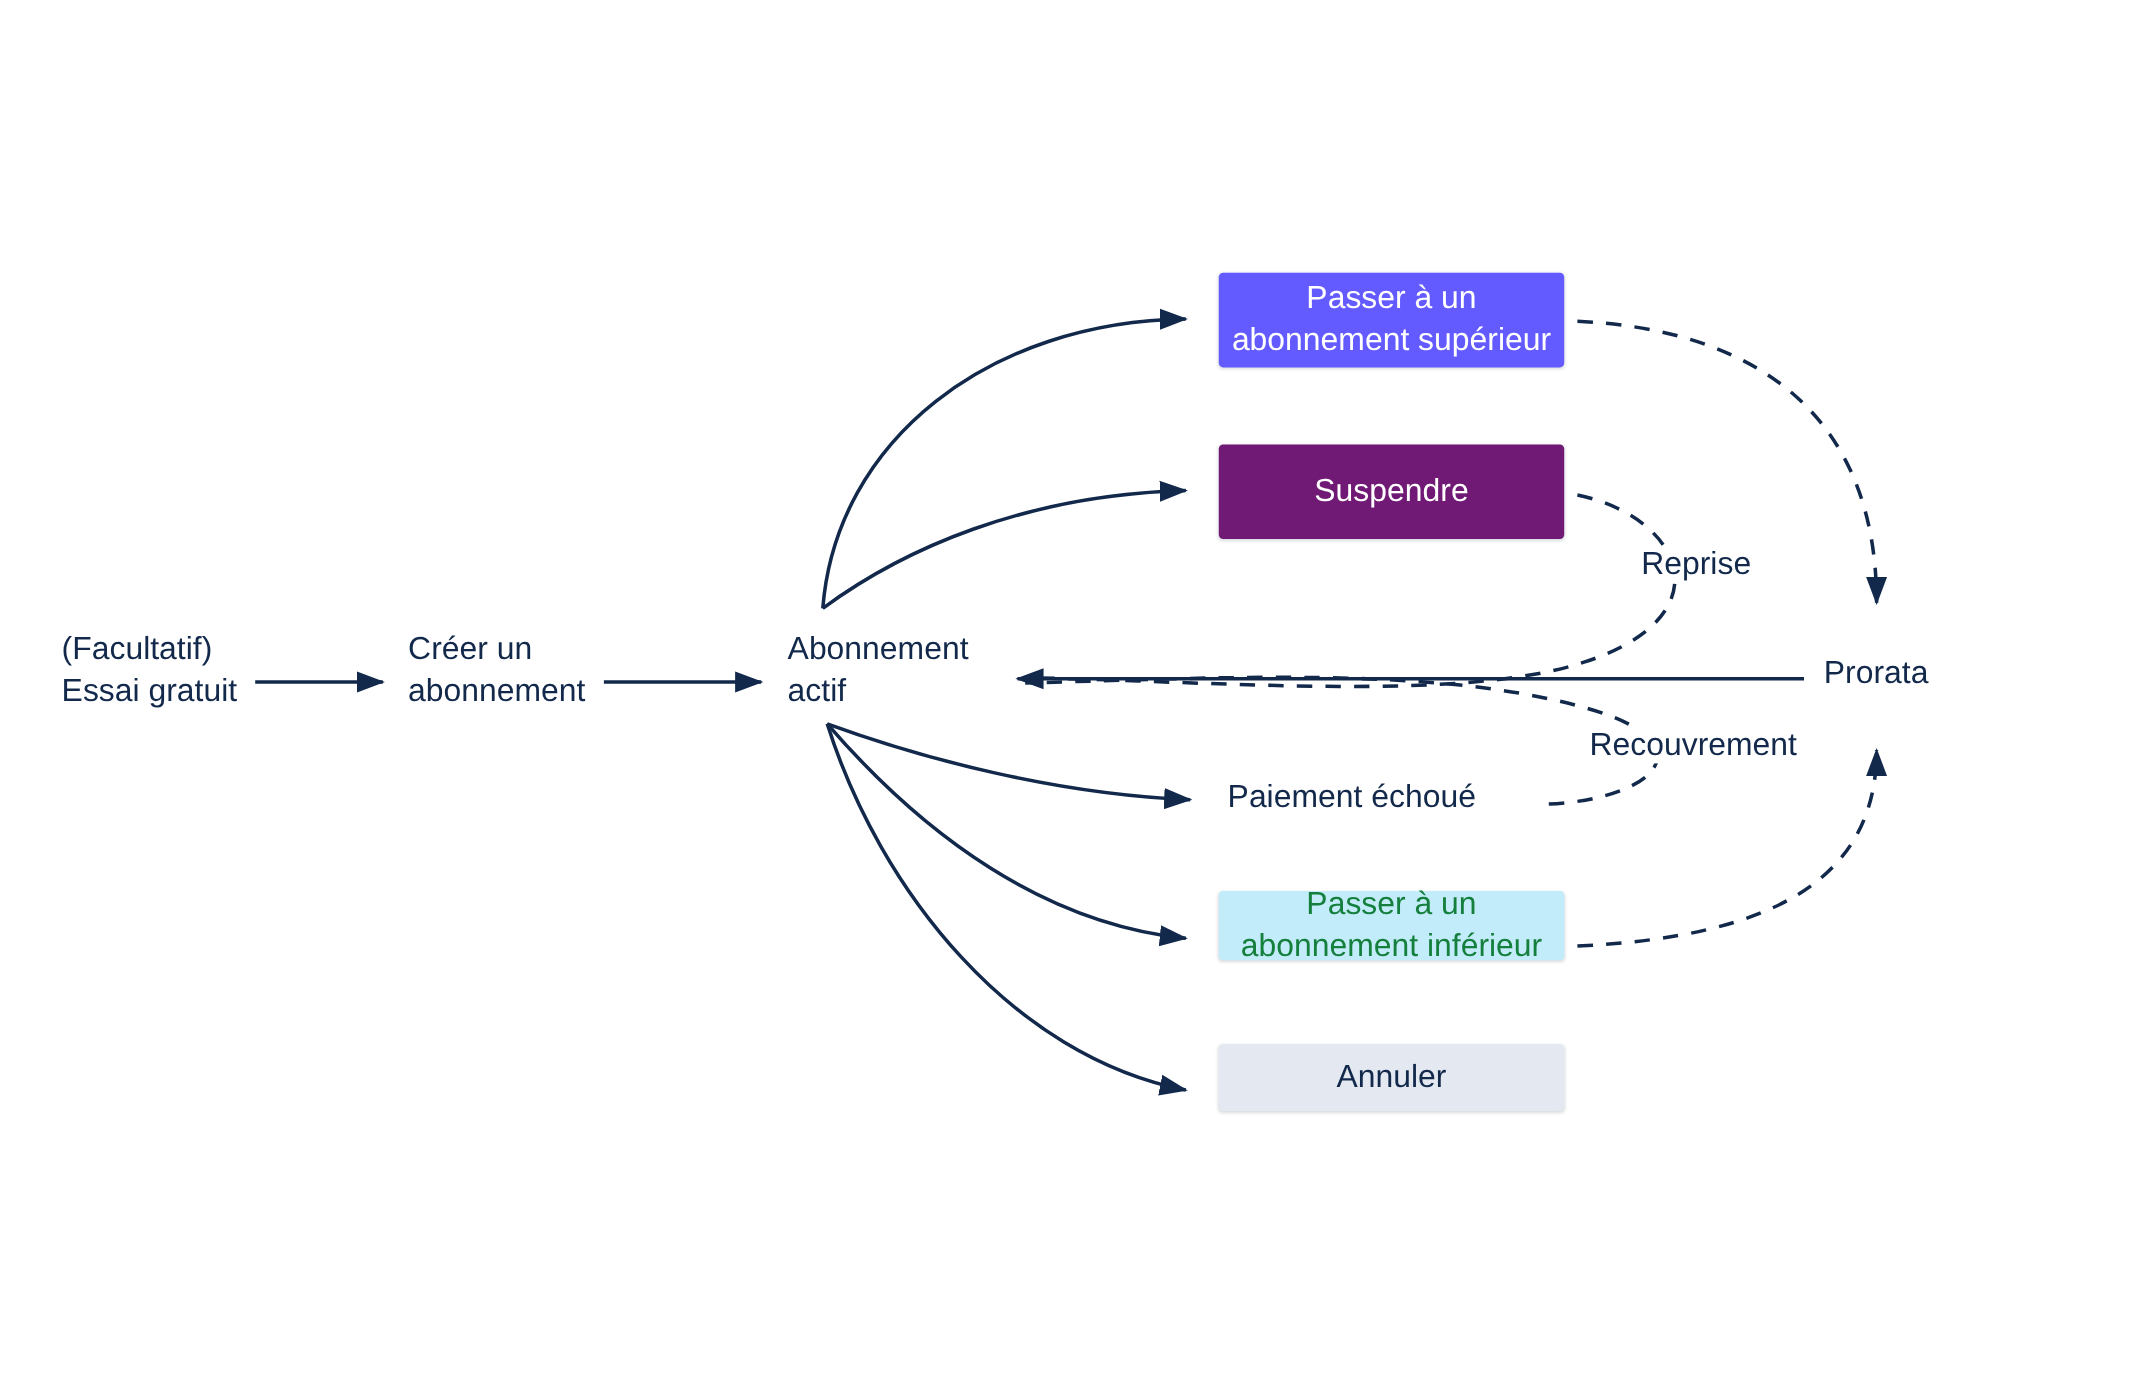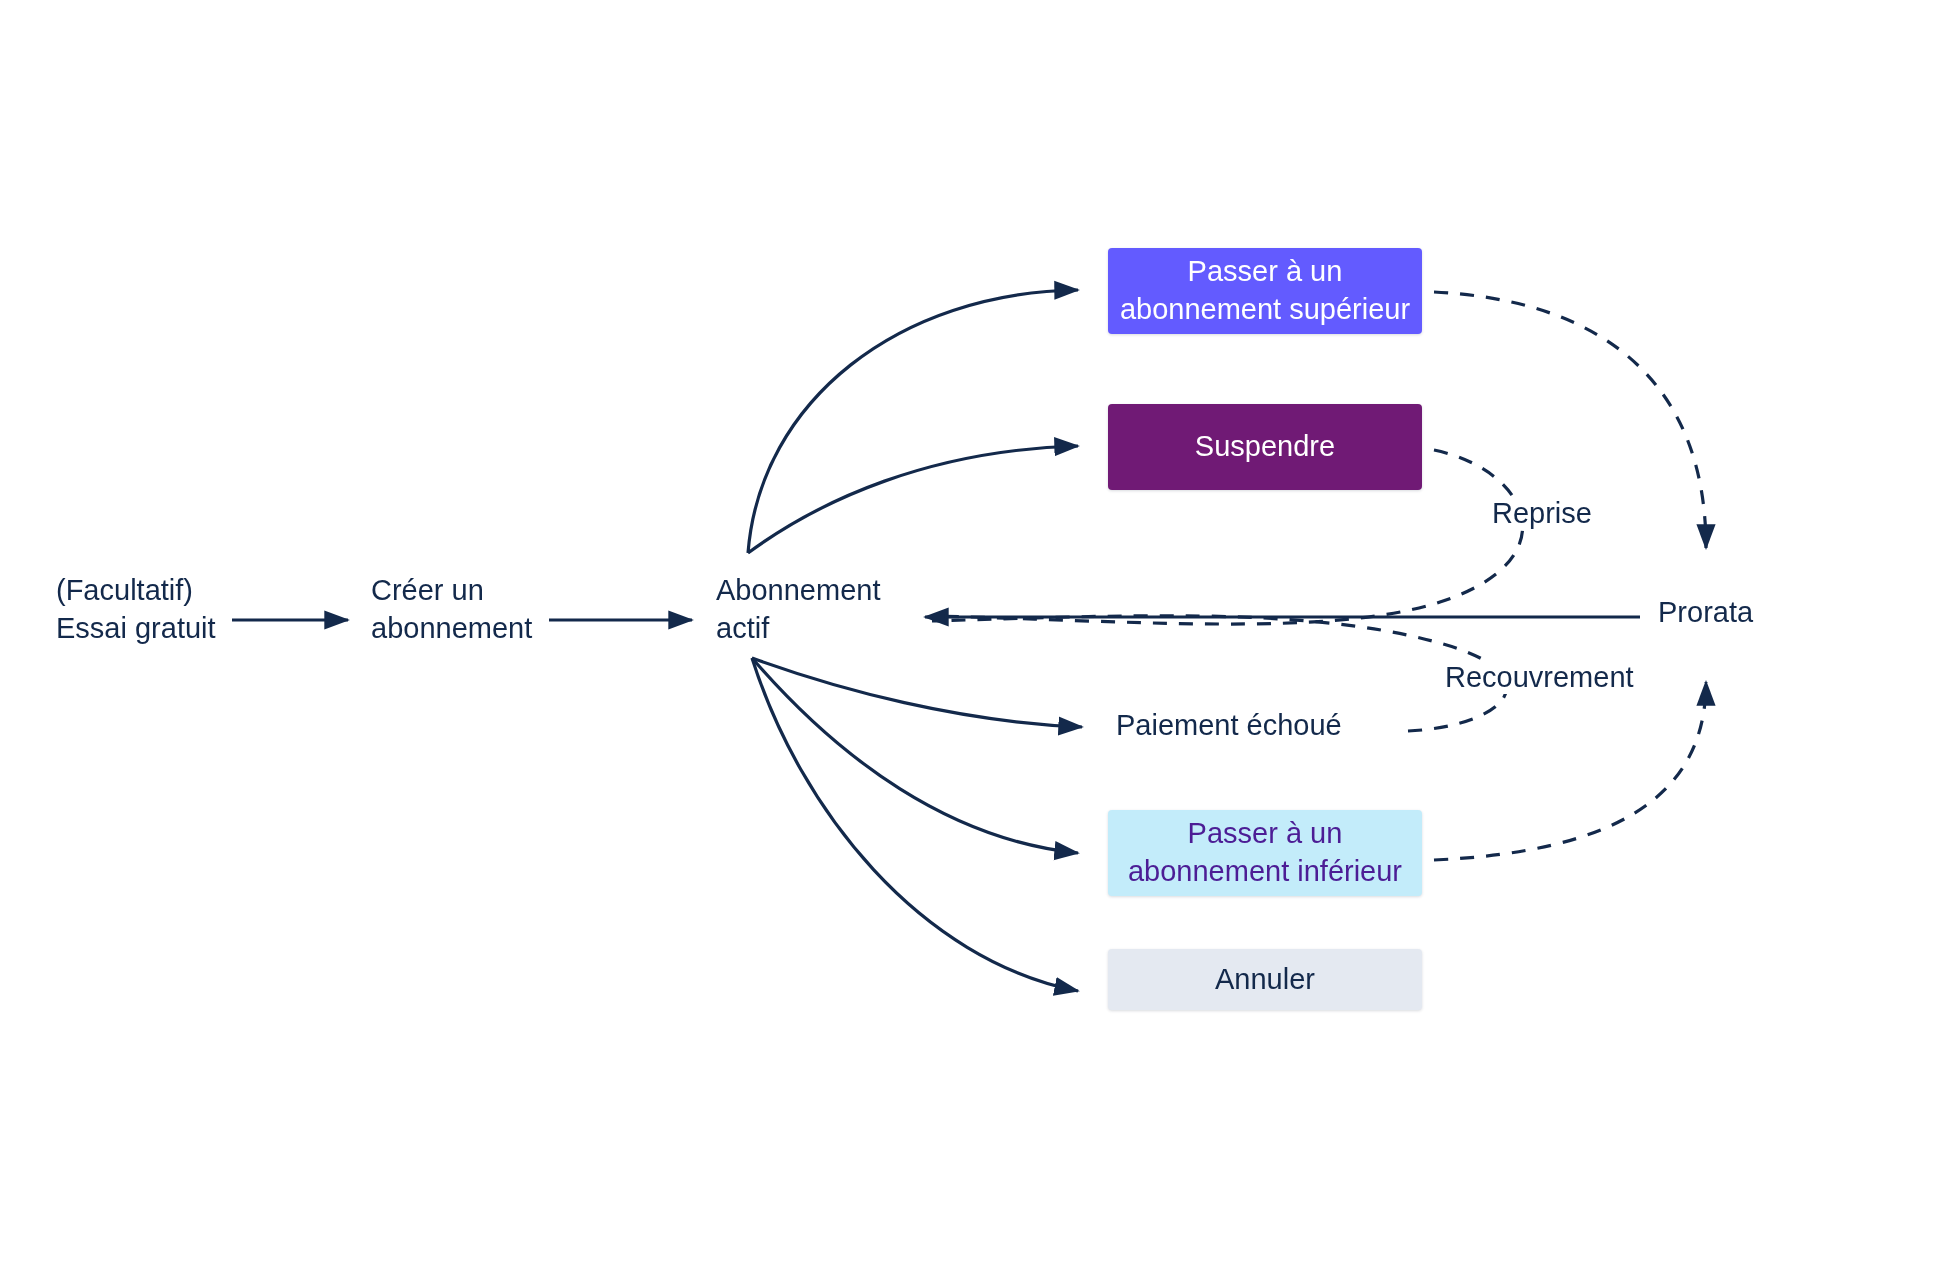--- a/index.html
+++ b/index.html
@@ -111,21 +111,21 @@
 
   <div class="plain-label" style="left:1116px; top:707px;">Paiement échoué</div>
 
   <div class="plain-label" style="left:1658px; top:594px;">Prorata</div>
 
   <div class="node-box" style="left:1108px; top:248px; width:314px; height:86px; background:#635bff; color:#ffffff;">Passer à un
 abonnement supérieur</div>
 
   <div class="node-box" style="left:1108px; top:404px; width:314px; height:86px; background:#701a75; color:#ffffff;">Suspendre</div>
 
-  <div class="node-box" style="left:1108px; top:810px; width:314px; height:86px; background:#c3ecfa; color:#4c1d95;">Passer à un
+  <div class="node-box" style="left:1108px; top:810px; width:314px; height:63px; background:#c3ecfa; color:#15803d;">Passer à un
 abonnement inférieur</div>
 
   <div class="node-box" style="left:1108px; top:949px; width:314px; height:61px; background:#e4e9f1; color:#13294b;">Annuler</div>
 
   <div class="edge-label" style="left:1488px; top:497px;">Reprise</div>
 
   <div class="edge-label" style="left:1441px; top:661px;">Recouvrement</div>
 
 </div>
 

